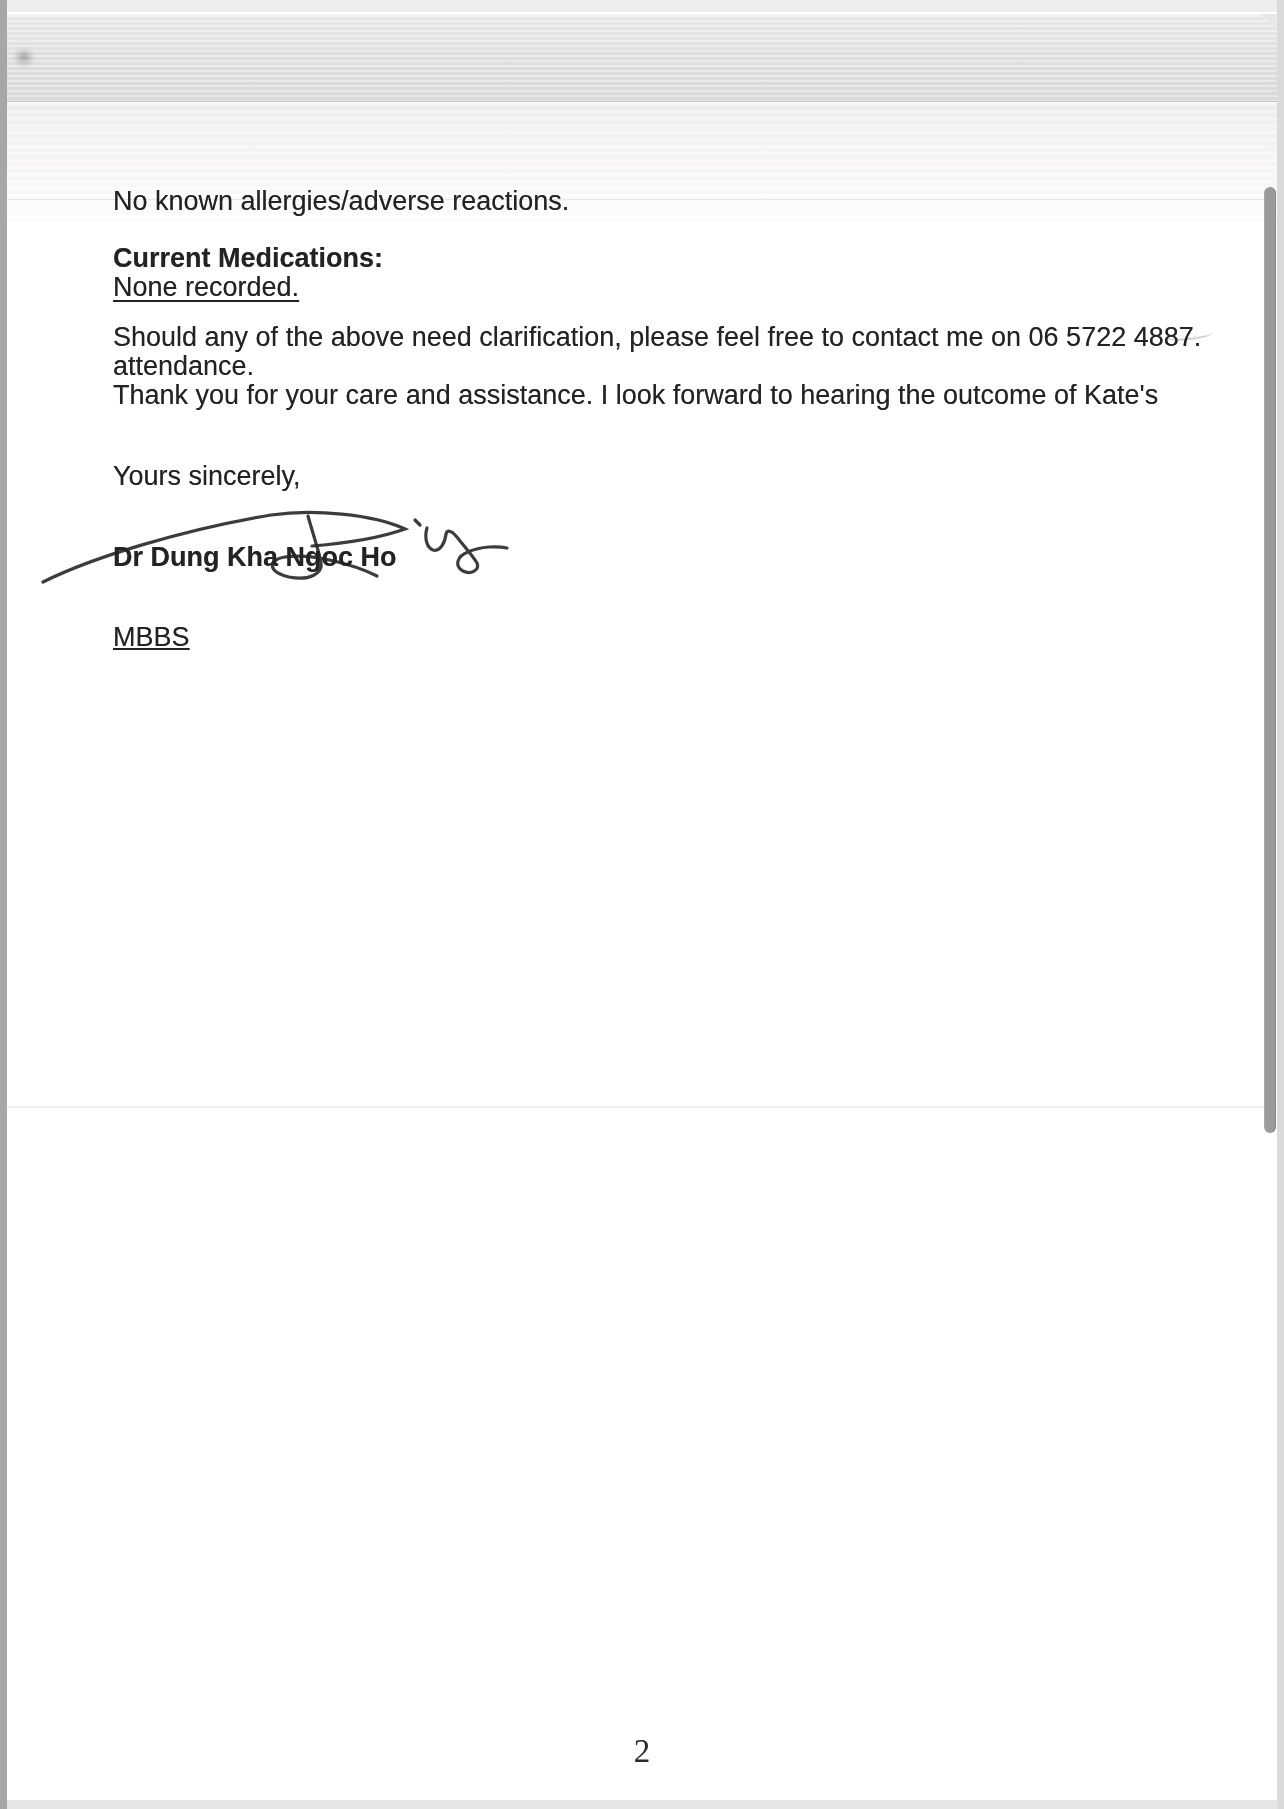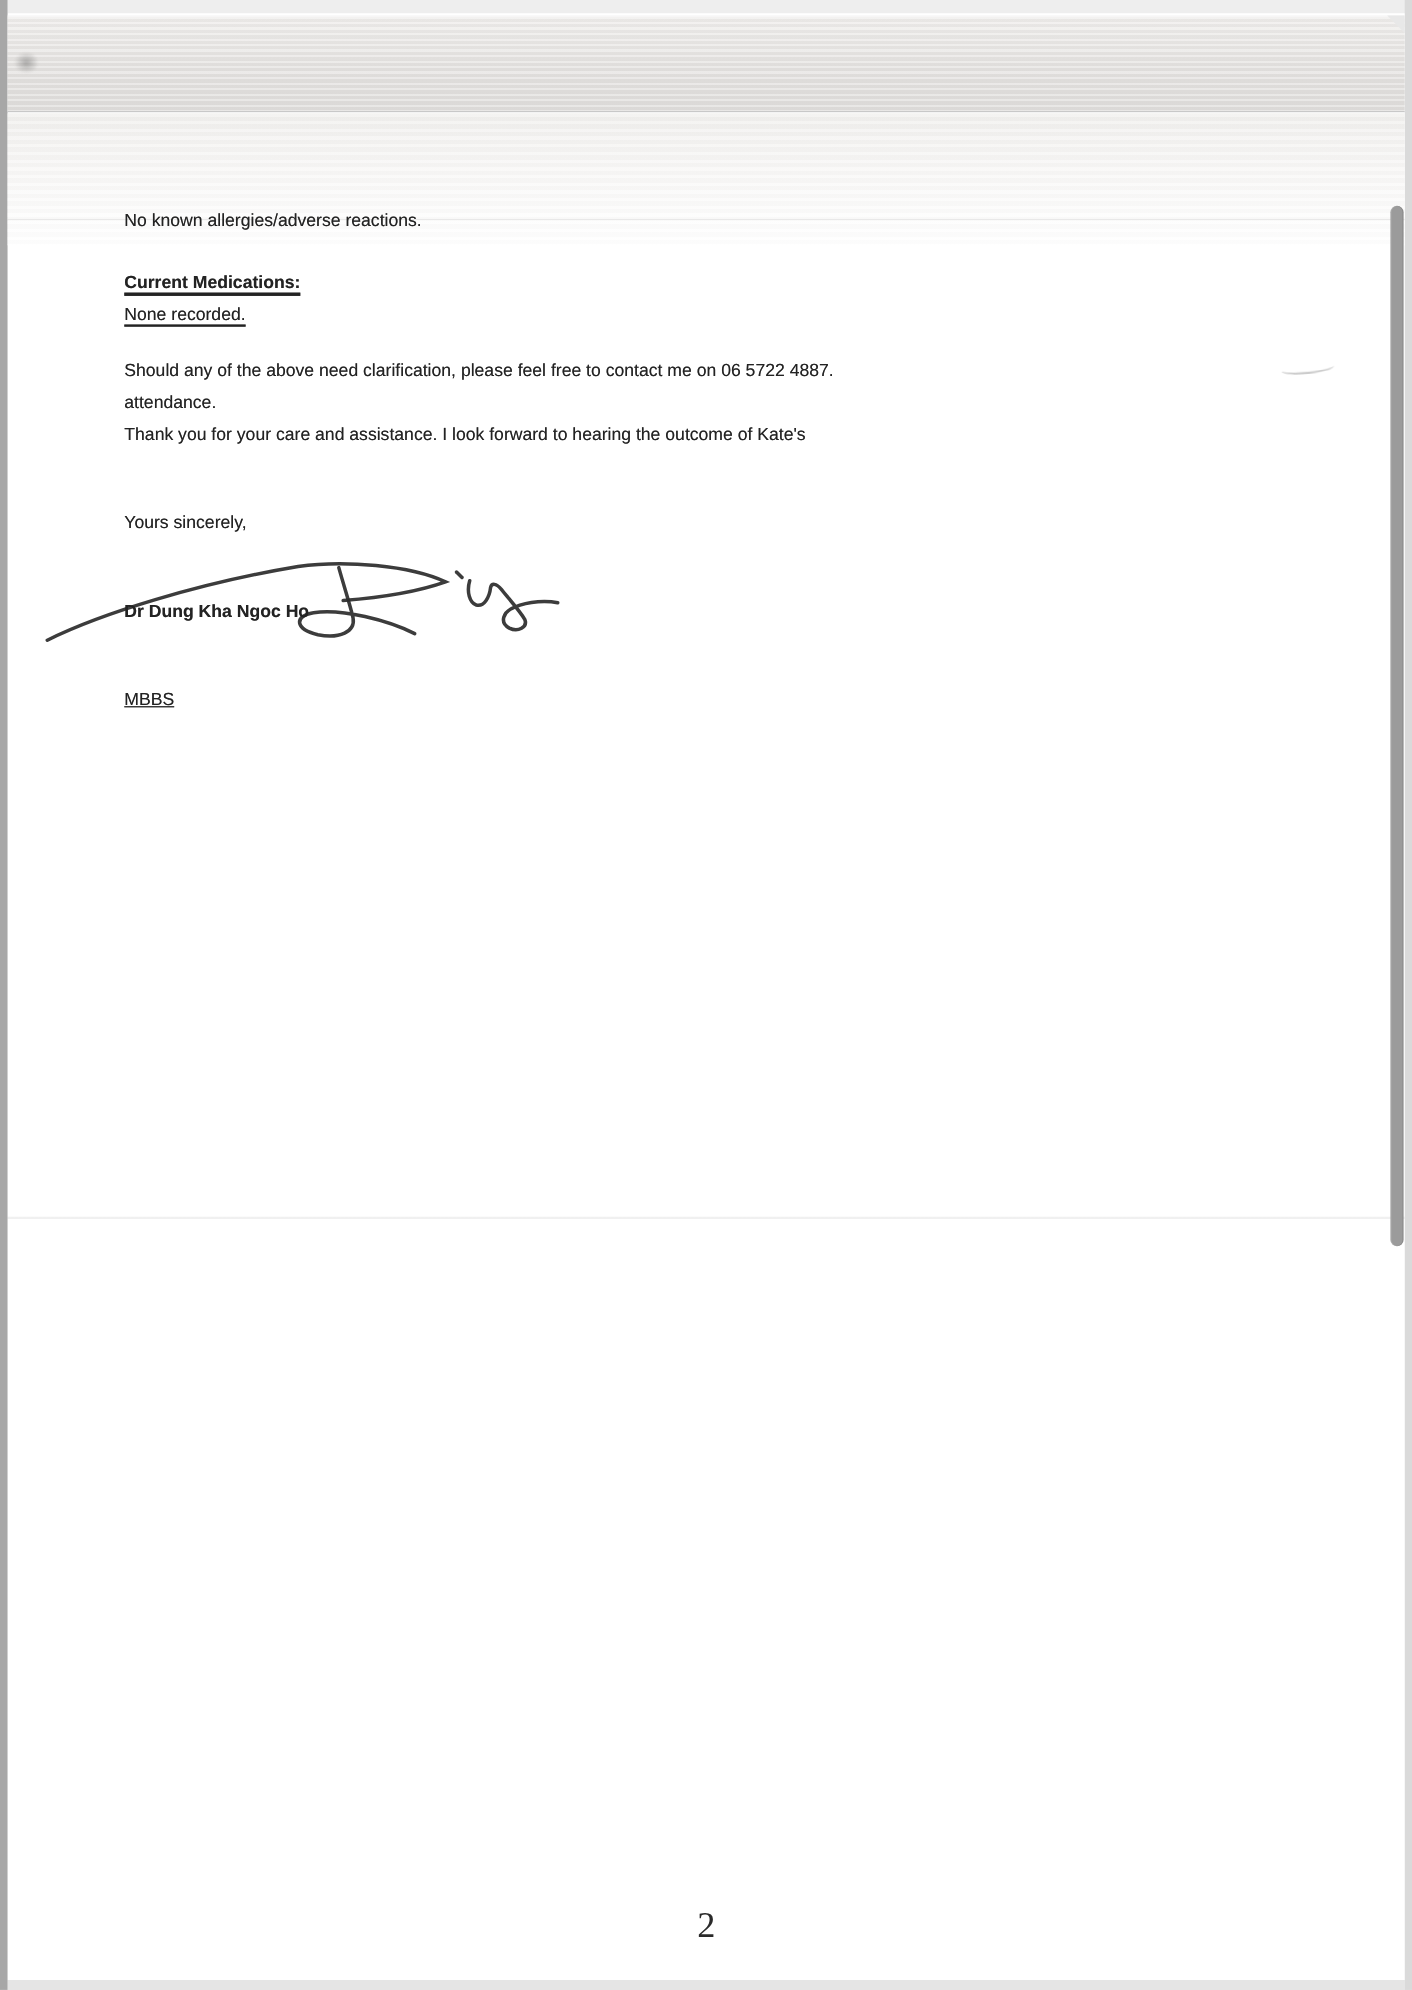--- a/index.html
+++ b/index.html
@@ -68,26 +68,26 @@
     position:absolute;left:1158px;top:318px;width:48px;height:10px;
     border-bottom:2px solid rgba(110,110,110,0.35);
     border-radius:0 0 60% 40%;
     transform:rotate(-4deg);
     filter:blur(.4px);
   }
 
   
   .txt{
     position:absolute;left:106px;
-    font-size:16px;line-height:28px;white-space:nowrap;
+    font-size:27px;line-height:28px;white-space:nowrap;
     color:var(--ink);
     text-shadow:0 0 .6px rgba(30,30,30,.55);
   }
   .allergies{top:175px;}
-  .meds-heading{top:232px;font-weight:700;text-decoration:underline;text-decoration-thickness:2.6px;text-underline-offset:4px;}
+  .meds-heading{top:232px;font-weight:700;text-decoration-thickness:2.6px;text-underline-offset:4px;}
   .meds-value{top:261px;text-decoration:underline;text-decoration-thickness:2px;text-underline-offset:4px;}
   .paragraph{top:311px;line-height:29px;}
   .closing{top:450px;}
   .sig-name{top:531px;font-weight:700;}
   .sig-cred{top:611px;text-decoration:underline;}
   .page-number{
     position:absolute;left:0;top:1721px;width:100%;
     text-align:center;
     font-family:"Liberation Serif", serif;
     font-size:33px;color:#2a2a2a;

